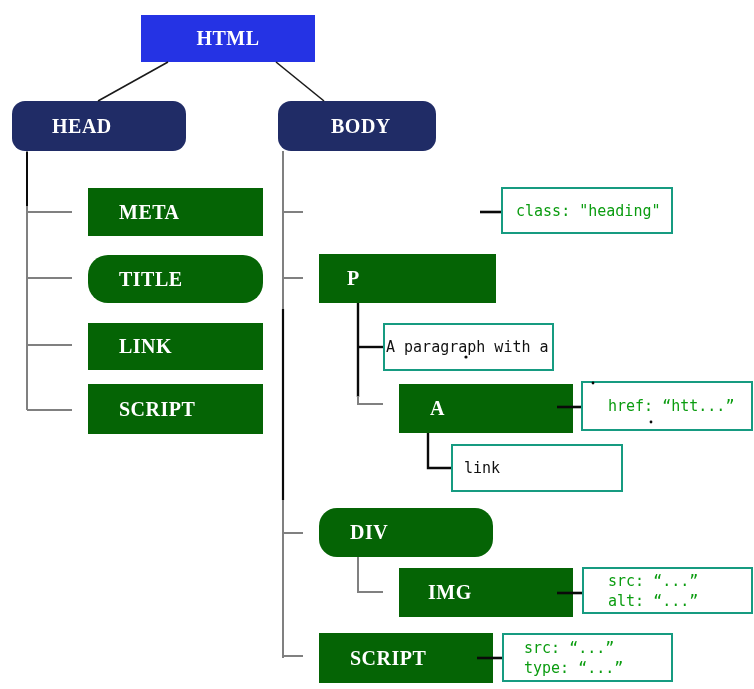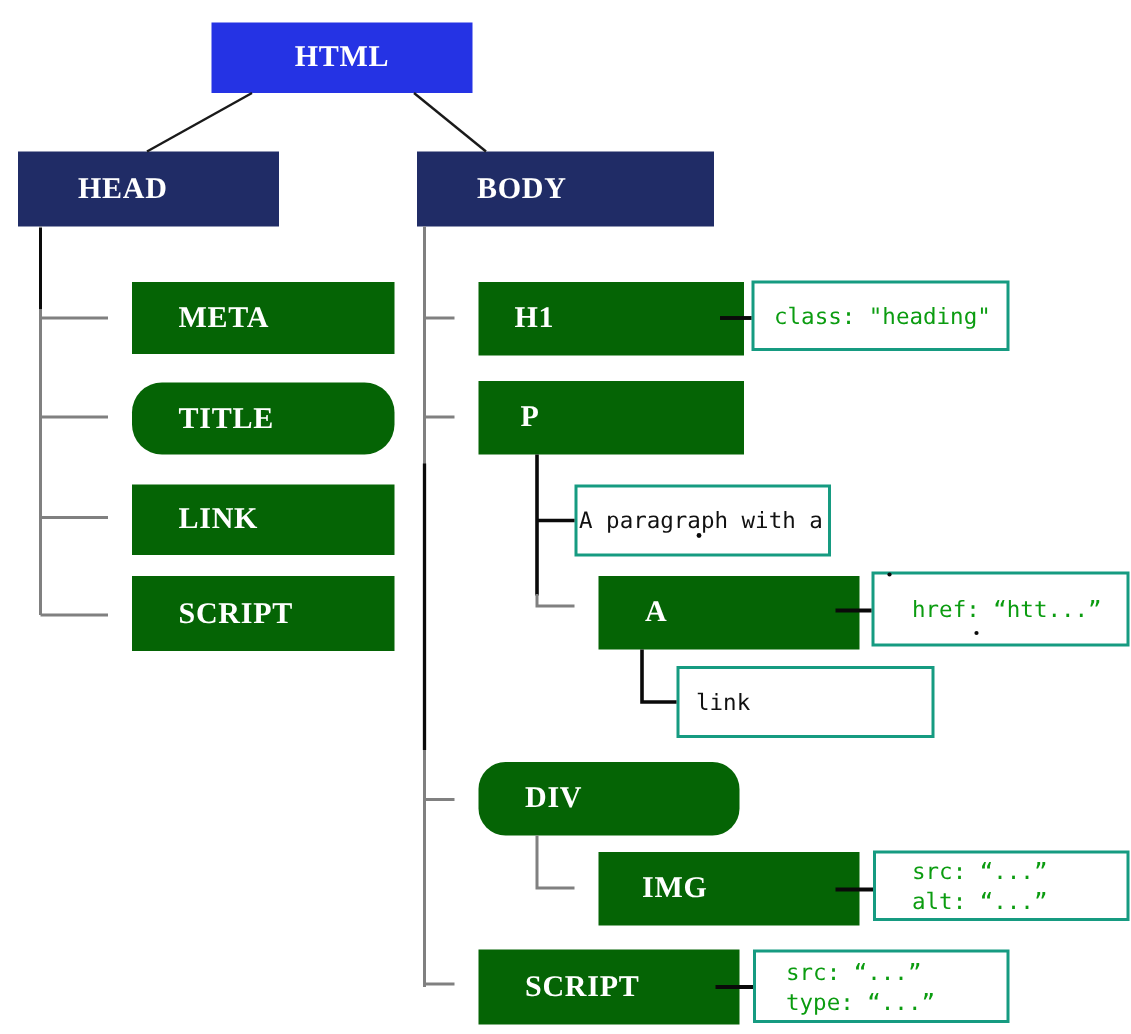--- a/index.html
+++ b/index.html
@@ -18,38 +18,38 @@
     display:flex;align-items:center;
     color:#ffffff;font-weight:bold;font-size:20px;
     letter-spacing:0.5px;
     padding-left:31px;box-sizing:border-box;
     font-family:"Liberation Serif",serif;
   }
   .node.root{
     justify-content:center;padding-left:0;
     background:var(--root-fill,#2533e4);
   }
-  .node.lvl1{background:var(--level1-fill,#202c66);}
+  .node.lvl1{background:var(--level1-fill,#202c66);border-radius:13px;}
   .node.elem{background:var(--element-fill,#056405);margin-left:16px;}
   .ann{
     position:absolute;z-index:1;
     display:flex;flex-direction:column;justify-content:center;
     background:#ffffff;
     border:2px solid var(--annotation-border,#169b81);
     box-sizing:border-box;
     font-family:"DejaVu Sans Mono",monospace;
     font-size:15px;line-height:20px;
     color:var(--annotation-text,#0b9c10);
     white-space:pre;
   }
   .ann.dark{color:#111111;}
   
   #n-html  {left:141px;top:15px; width:174px;height:47px;font-family:Liberation Serif, serif;}
   #n-head  {left:12px; top:101px;width:174px;height:50px;padding-left:40px;}
-  #n-body  {left:278px;top:101px;width:198px;height:50px;padding-left:40px;}
+  #n-body  {left:278px;top:101px;width:158px;height:50px;padding-left:53px;}
   #n-meta  {left:72px; top:188px;width:175px;height:48px;}
   #n-title {left:72px; top:255px;width:175px;height:48px;border-radius:20px;}
   #n-link  {left:72px; top:323px;width:175px;height:47px;}
   #n-scripth{left:72px;top:384px;width:175px;height:50px;}
   #n-h1    {left:303px;top:188px;width:177px;height:49px;padding-left:24px;}
   #n-p     {left:303px;top:254px;width:177px;height:49px;padding-left:28px;}
   #n-a     {left:383px;top:384px;width:174px;height:49px;}
   #n-div   {left:303px;top:508px;width:174px;height:49px;border-radius:18px;}
   #n-img   {left:383px;top:568px;width:174px;height:49px;padding-left:29px;}
   #n-scriptb{left:303px;top:633px;width:174px;height:50px;}
@@ -68,21 +68,20 @@
 
   <div class="node root" id="n-html">HTML</div>
   <div class="node lvl1" id="n-head">HEAD</div>
   <div class="node lvl1" id="n-body">BODY</div>
 
   <div class="node elem" id="n-meta">META</div>
   <div class="node elem" id="n-title">TITLE</div>
   <div class="node elem" id="n-link">LINK</div>
   <div class="node elem" id="n-scripth">SCRIPT</div>
 
-  <div class="node elem" id="n-h1">H1</div>
   <div class="node elem" id="n-p">P</div>
   <div class="node elem" id="n-a">A</div>
   <div class="node elem" id="n-div">DIV</div>
   <div class="node elem" id="n-img">IMG</div>
   <div class="node elem" id="n-scriptb">SCRIPT</div>
 
   <div class="ann" id="a-class">
     <span>class: "heading"</span>
   </div>
   <div class="ann dark" id="a-ptext">

